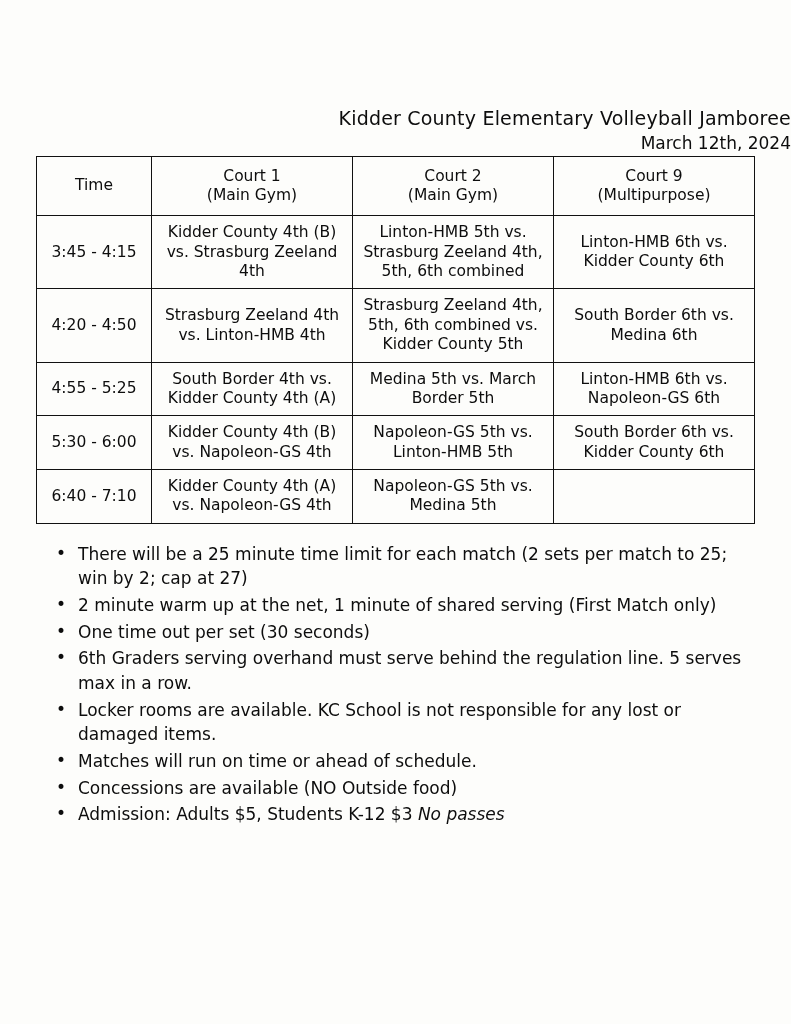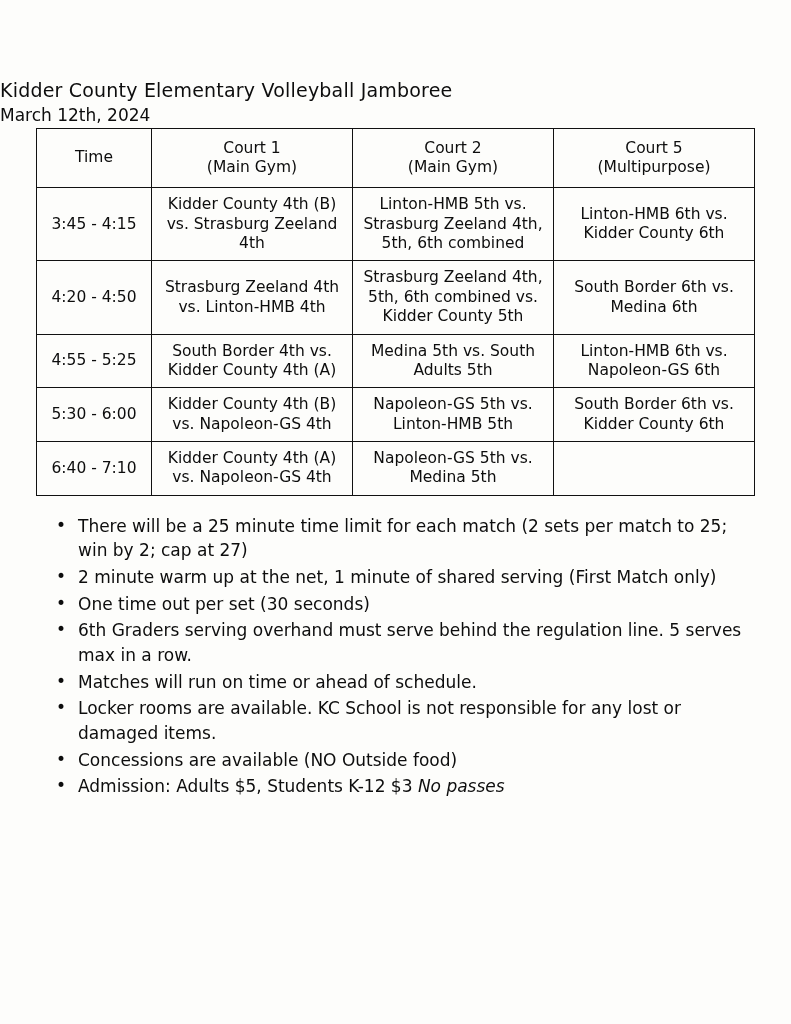--- a/index.html
+++ b/index.html
@@ -14,22 +14,22 @@
     color: #0d0d0d;
     overflow: hidden;
   }
   .page {
     position: relative;
     width: 791px;
     height: 1024px;
     background: #fdfdfb;
   }
   .doc-header {
-    text-align: left;
-    padding-top: 78px;
+    text-align: right;
+    padding-top: 106px;
   }
   .doc-title {
     font-size: 19px;
     letter-spacing: 0.2px;
     line-height: 1.35;
   }
   .doc-subtitle {
     font-size: 17px;
     line-height: 1.35;
   }
@@ -103,42 +103,42 @@
         </th>
         <th>
           <span>Court 1</span>
           <span class="ln2">(Main Gym)</span>
         </th>
         <th>
           <span>Court 2</span>
           <span class="ln2">(Main Gym)</span>
         </th>
         <th>
-          <span>Court 5</span>
+          <span>Court 9</span>
           <span class="ln2">(Multipurpose)</span>
         </th>
       </tr>
     </thead>
     <tbody>
       <tr>
         <td class="time-cell">3:45 - 4:15</td>
         <td>Kidder County 4th (B) vs. Strasburg Zeeland 4th</td>
         <td>Linton-HMB 5th vs. Strasburg Zeeland 4th, 5th, 6th combined</td>
         <td>Linton-HMB 6th vs. Kidder County 6th</td>
       </tr>
       <tr>
         <td class="time-cell">4:20 - 4:50</td>
         <td>Strasburg Zeeland 4th vs. Linton-HMB 4th</td>
         <td>Strasburg Zeeland 4th, 5th, 6th combined vs. Kidder County 5th</td>
         <td>South Border 6th vs. Medina 6th</td>
       </tr>
       <tr>
         <td class="time-cell">4:55 - 5:25</td>
         <td>South Border 4th vs. Kidder County 4th (A)</td>
-        <td>Medina 5th vs. South Adults 5th</td>
+        <td>Medina 5th vs. March Border 5th</td>
         <td>Linton-HMB 6th vs. Napoleon-GS 6th</td>
       </tr>
       <tr>
         <td class="time-cell">5:30 - 6:00</td>
         <td>Kidder County 4th (B) vs. Napoleon-GS 4th</td>
         <td>Napoleon-GS 5th vs. Linton-HMB 5th</td>
         <td>South Border 6th vs. Kidder County 6th</td>
       </tr>
       <tr>
         <td class="time-cell">6:40 - 7:10</td>
@@ -147,19 +147,19 @@
         <td class="empty-cell"></td>
       </tr>
     </tbody>
   </table>
 
   <ul class="notes">
     <li>There will be a 25 minute time limit for each match (2 sets per match to 25; win by 2; cap at 27)</li>
     <li>2 minute warm up at the net, 1 minute of shared serving (First Match only)</li>
     <li>One time out per set (30 seconds)</li>
     <li>6th Graders serving overhand must serve behind the regulation line. 5 serves max in a row.</li>
+    <li>Locker rooms are available. KC School is not responsible for any lost or damaged items.</li>
     <li>Matches will run on time or ahead of schedule.</li>
-    <li>Locker rooms are available. KC School is not responsible for any lost or damaged items.</li>
     <li>Concessions are available (NO Outside food)</li>
     <li id="admission-item">Admission: Adults $5, Students K-12 $3 <em>No passes</em></li>
   </ul>
 
 </div>
 
 </body></html>

